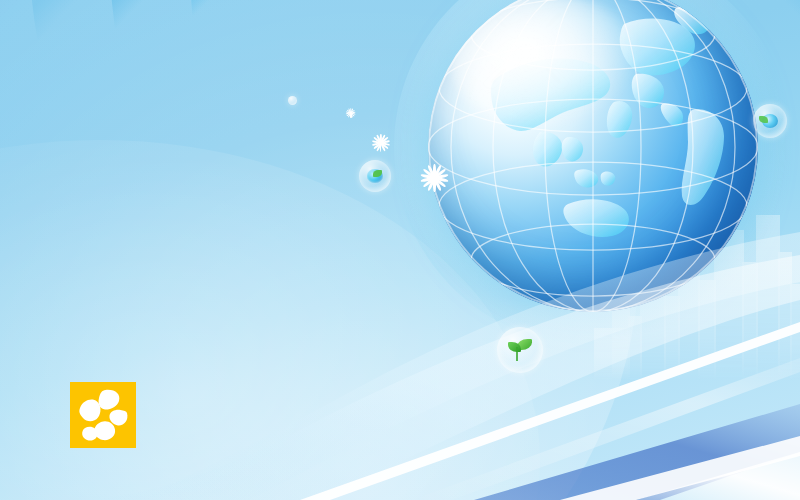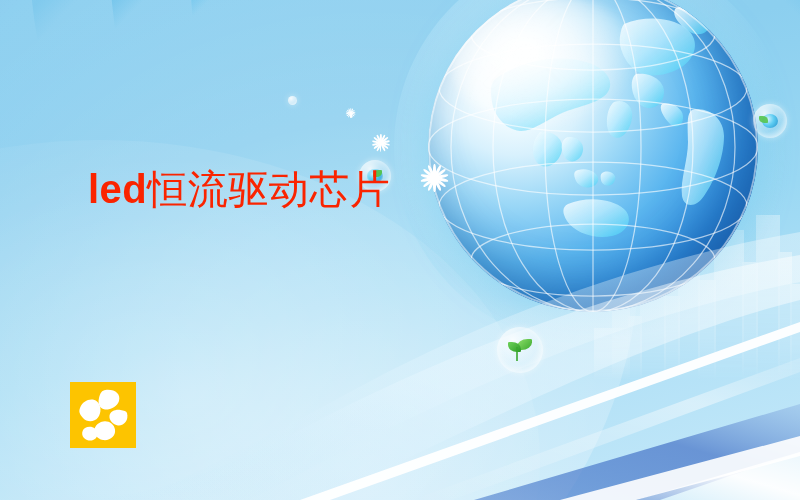--- a/index.html
+++ b/index.html
@@ -264,21 +264,20 @@
   </div>
 
   <div class="bubble" style="left:753px;top:104px;width:34px;height:34px;">
     <div style="position:absolute;left:9px;top:10px;width:16px;height:14px;border-radius:50%;background:radial-gradient(circle at 35% 35%,#d5f4ff 0%,#5fcdf2 45%,#2190cc 100%);"></div>
     <div style="position:absolute;left:6px;top:12px;width:9px;height:7px;border-radius:10% 60% 10% 60%;background:#57c44e;opacity:.9;"></div>
   </div>
 
   <div class="bubble" style="left:288px;top:96px;width:9px;height:9px;"></div>
 
   <div id="headline">
-    <div class="ln ln1"><span class="lat">led</span><span>恒流驱动芯片</span></div>
   </div>
 
   <div id="logo">
     <div id="logo-mark">
       <svg width="66" height="66" viewBox="0 0 66 66">
         <g fill="#ffffff">
           <path d="M35.5 8 C45 7,51 12,49 19 C47.5 24.5,40 28,35 27.5 C30 27,27.5 22,29 16 C30.2 11,32 8.3,35.5 8 Z"></path>
           <path d="M10 26 C13 18,22 15.5,27 19.5 C31.5 23.2,31.5 31,28 35.5 C24.3 40.3,17 40.5,13 36 C9.4 32,8.6 29.6,10 26 Z"></path>
           <path d="M57 31 C59 38,54 44,48 43.5 C43 43,38.8 38,39.5 33.5 C40.2 29.3,45.5 27.2,50.5 28 C54 28.6,56.3 29.2,57 31 Z"></path>
           <path d="M31 40 C37 37.5,44 41,45 47.5 C46 54,40 59,33 58 C26.5 57,22.5 50.5,25 45.5 C26.4 42.7,28.6 41,31 40 Z"></path>

